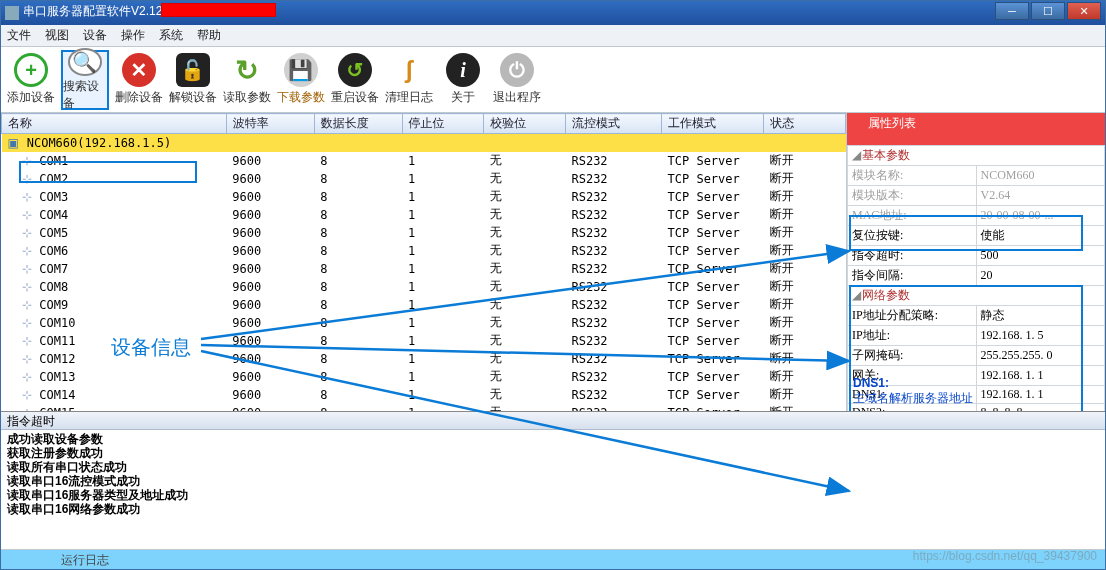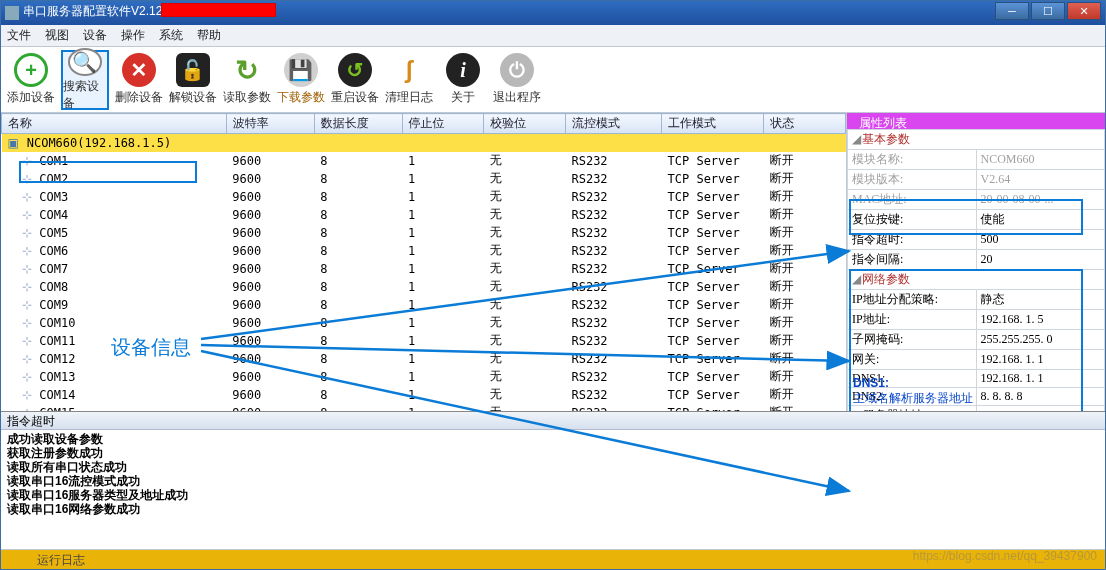--- a/index.html
+++ b/index.html
@@ -32,37 +32,37 @@
 .tablewrap{flex:1;overflow:hidden;position:relative;border-right:1px solid #c0c8d0}
 table{width:100%;border-collapse:collapse;table-layout:fixed}
 thead th{background:linear-gradient(#f4f8ff,#d8e4f4);border:1px solid #9fb6d4;height:20px;text-align:left;padding:0 6px;font-weight:normal;color:#223}
 tbody td{height:18px;padding:0 6px;font-family:"SimSun",monospace;font-size:12px;white-space:nowrap;overflow:hidden}
 tbody tr.dev td{background:#fde047}
 tbody tr.dev td:first-child{position:relative}
 .devbox{border:2px solid #0a7bd6;position:absolute;left:18px;top:160px;width:178px;height:22px;pointer-events:none}
 .plus{color:#47a;display:inline-block;width:12px}
 .anno-label{position:absolute;left:108px;top:333px;font-size:20px;color:#0a7bd6;font-family:Liberation Serif, serif;background:#fff;padding:0 2px;z-index:5}
 .proppane{width:258px;background:#fff;display:flex;flex-direction:column}
-.prophdr{height:16px;background:#d946ef;color:#fff;padding:2px 12px}
+.prophdr{height:32px;background:#ef4444;color:#fff;padding:2px 21px}
 .propbody{flex:1;overflow:auto;position:relative}
 .propbody table{width:100%}
 .propbody td{border:1px solid #d0d6de;height:16px;padding:1px 4px;font-family:"SimSun";font-size:12px}
 .propbody td:first-child{width:110px}
 .propbody .sect td{color:#b03030;font-weight:normal}
 .propbody .sect .tri{color:#888;display:inline-block;width:10px}
 .propbody .dim td{color:#a0a0a0}
 .propbody .sel td{background:#fff;color:#000}
 .hlbox{border:2px solid #0a7bd6;position:absolute;pointer-events:none}
 .dnsinfo{position:absolute;bottom:2px;left:0;right:0;color:#0645c8;padding:2px 6px}
 .dnsinfo .dnst{font-weight:bold;color:#0645c8}
 .dnsinfo .dnss{color:#0645c8}
 .logpane{height:110px;border-top:1px solid #888;position:relative}
 .loghdr{height:18px;background:linear-gradient(#f0f4fa,#d6e0ee);border-bottom:1px solid #b0bcce;padding:1px 6px}
 .logbody{padding:2px 6px;font-family:"SimSun";font-size:12px;line-height:14px;font-weight:bold}
-.statusbar{position:absolute;bottom:0;left:0;right:0;height:20px;background:#eab308;border-top:1px solid #c0c8d0;padding:2px 36px;color:#444}
+.statusbar{position:absolute;bottom:0;left:0;right:0;height:20px;background:#7dd3fc;border-top:1px solid #c0c8d0;padding:2px 60px;color:#444}
 .watermark{position:absolute;right:8px;bottom:6px;font-size:12px;color:rgba(120,120,120,.45);font-family:Arial}
 col.c0{width:220px}col.c1{width:86px}col.c2{width:86px}col.c3{width:80px}col.c4{width:80px}col.c5{width:94px}col.c6{width:100px}col.c7{width:80px}
 svg.arrows{position:absolute;left:0;top:0;pointer-events:none;z-index:4}
 </style>
 </head>
 <body>
 
 <div class="window">
 
   <div class="titlebar">

